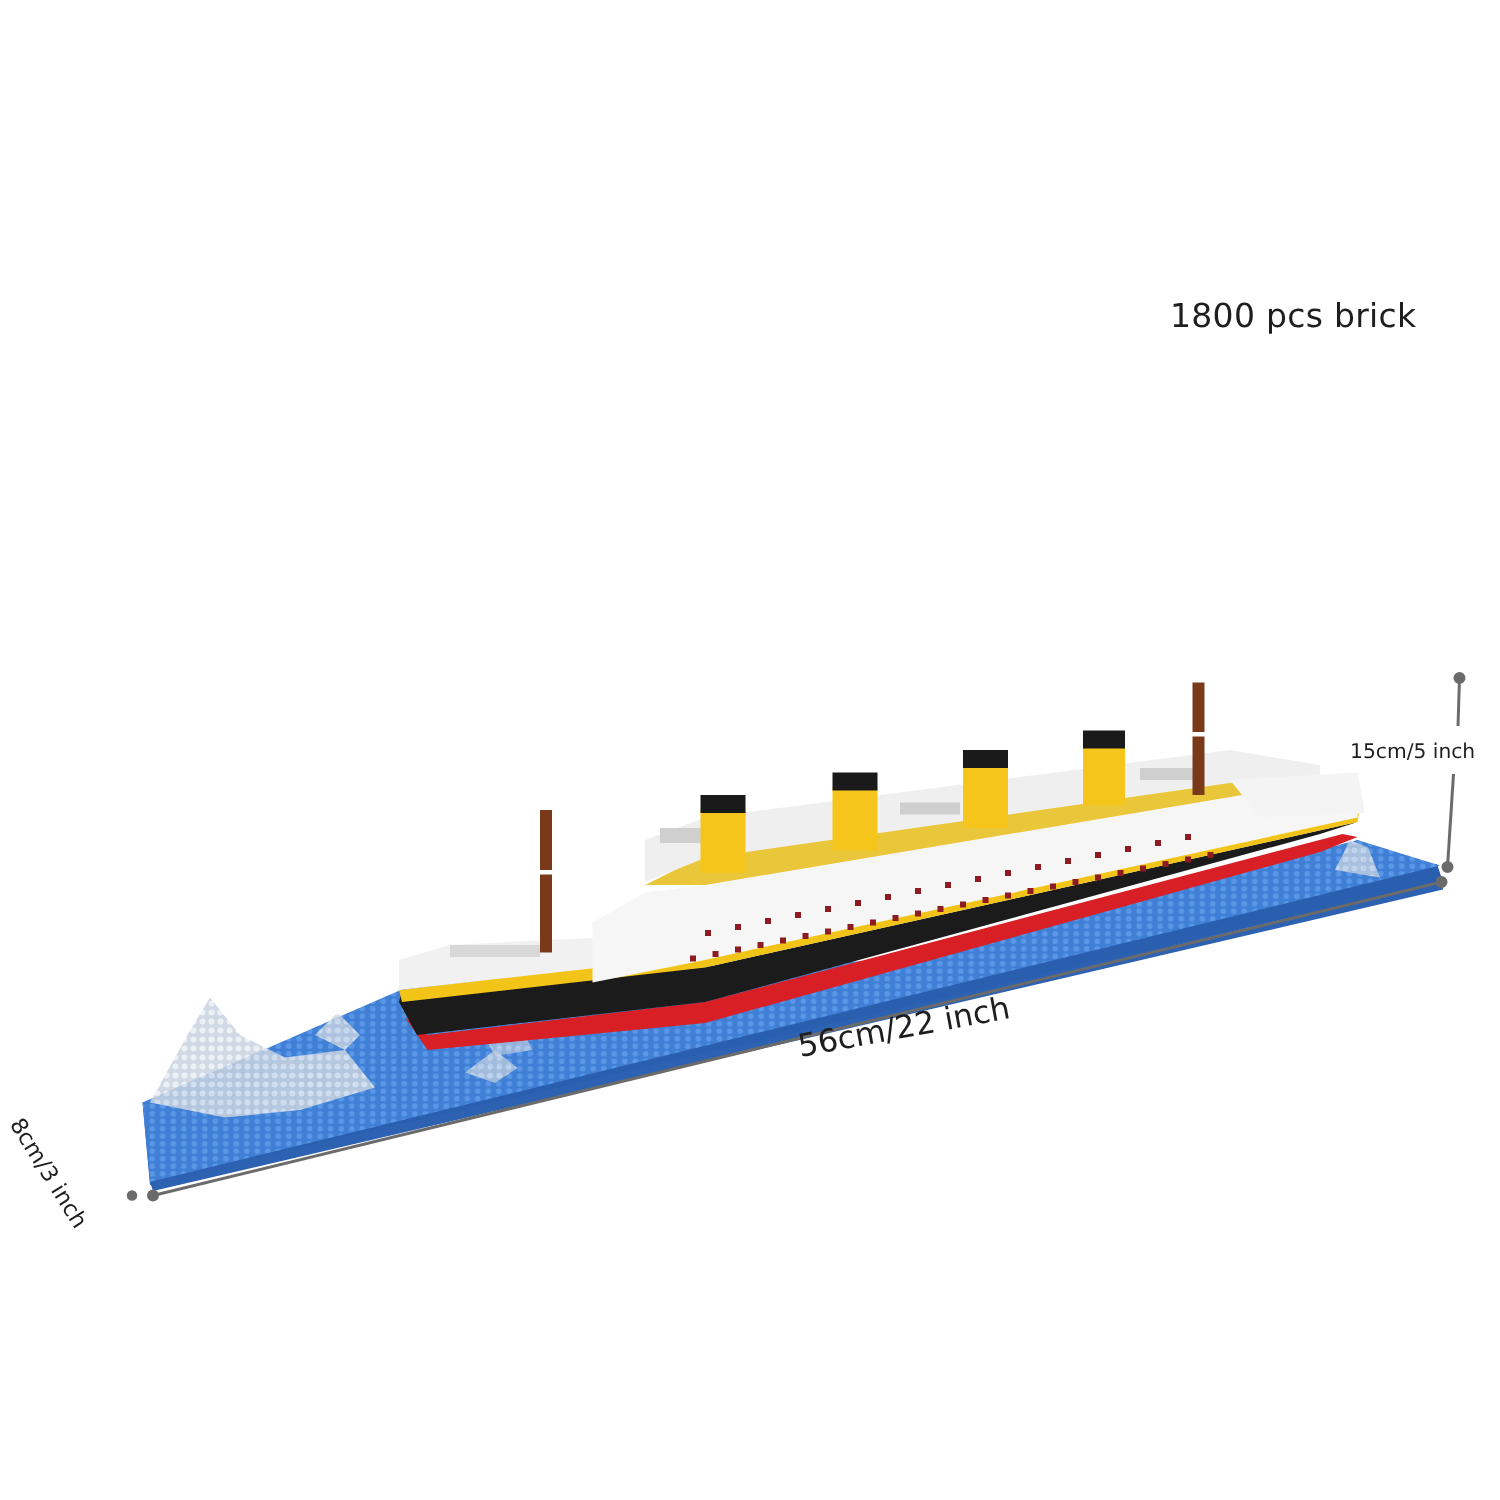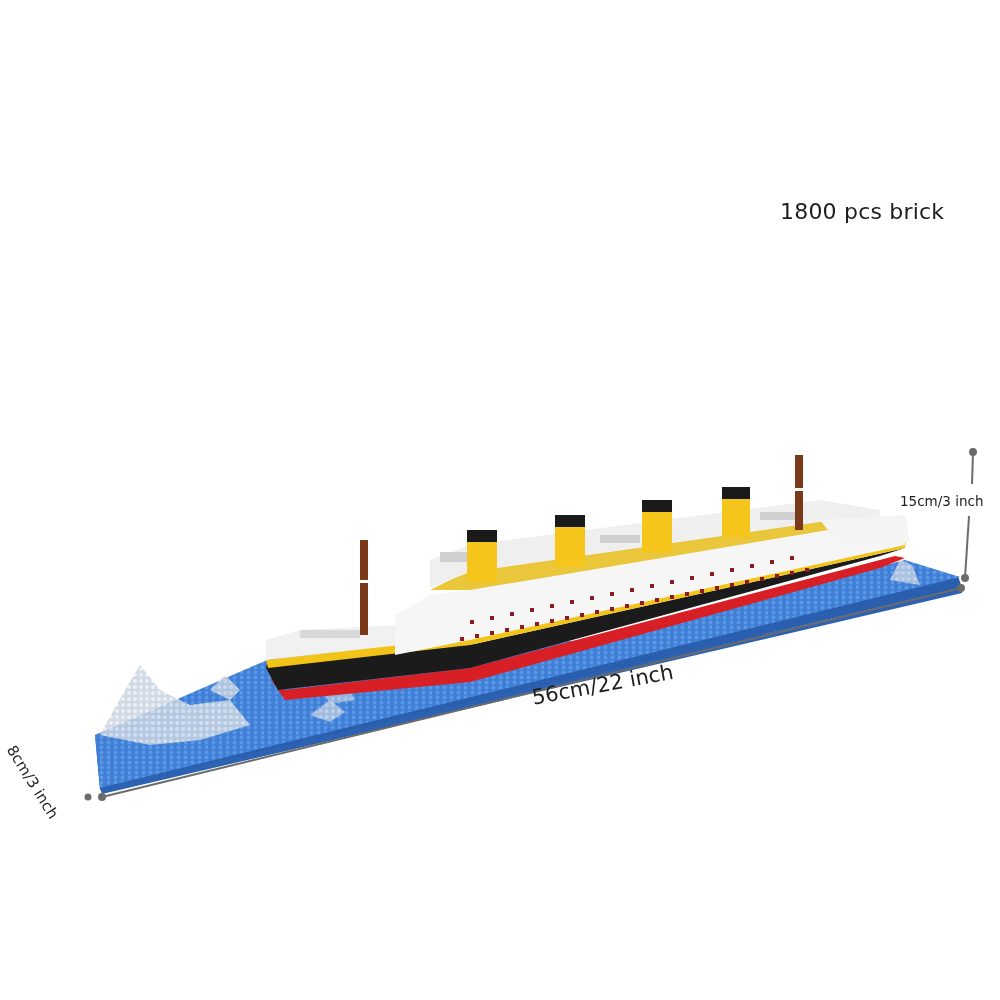--- a/index.html
+++ b/index.html
@@ -133,16 +133,16 @@
       <line x1="969" y1="516" x2="965" y2="578"></line>
       <circle cx="973" cy="452" r="3"></circle>
         <circle cx="965" cy="578" r="3"></circle>
       <line x1="20" y1="738" x2="85" y2="797" stroke="none"></line>
       <line x1="88" y1="790" x2="88" y2="790"></line>
       <circle cx="88" cy="797" r="2.5"></circle>
     </g>
   </svg>
 
   <div class="label title-label">1800 pcs brick</div>
-  <div class="label height-label">15cm/3 inch</div>
+  <div class="label height-label">15cm/5 inch</div>
   <div class="label length-label">56cm/22 inch</div>
   <div class="label width-label">8cm/3 inch</div>
 </div>
 
 </body></html>

